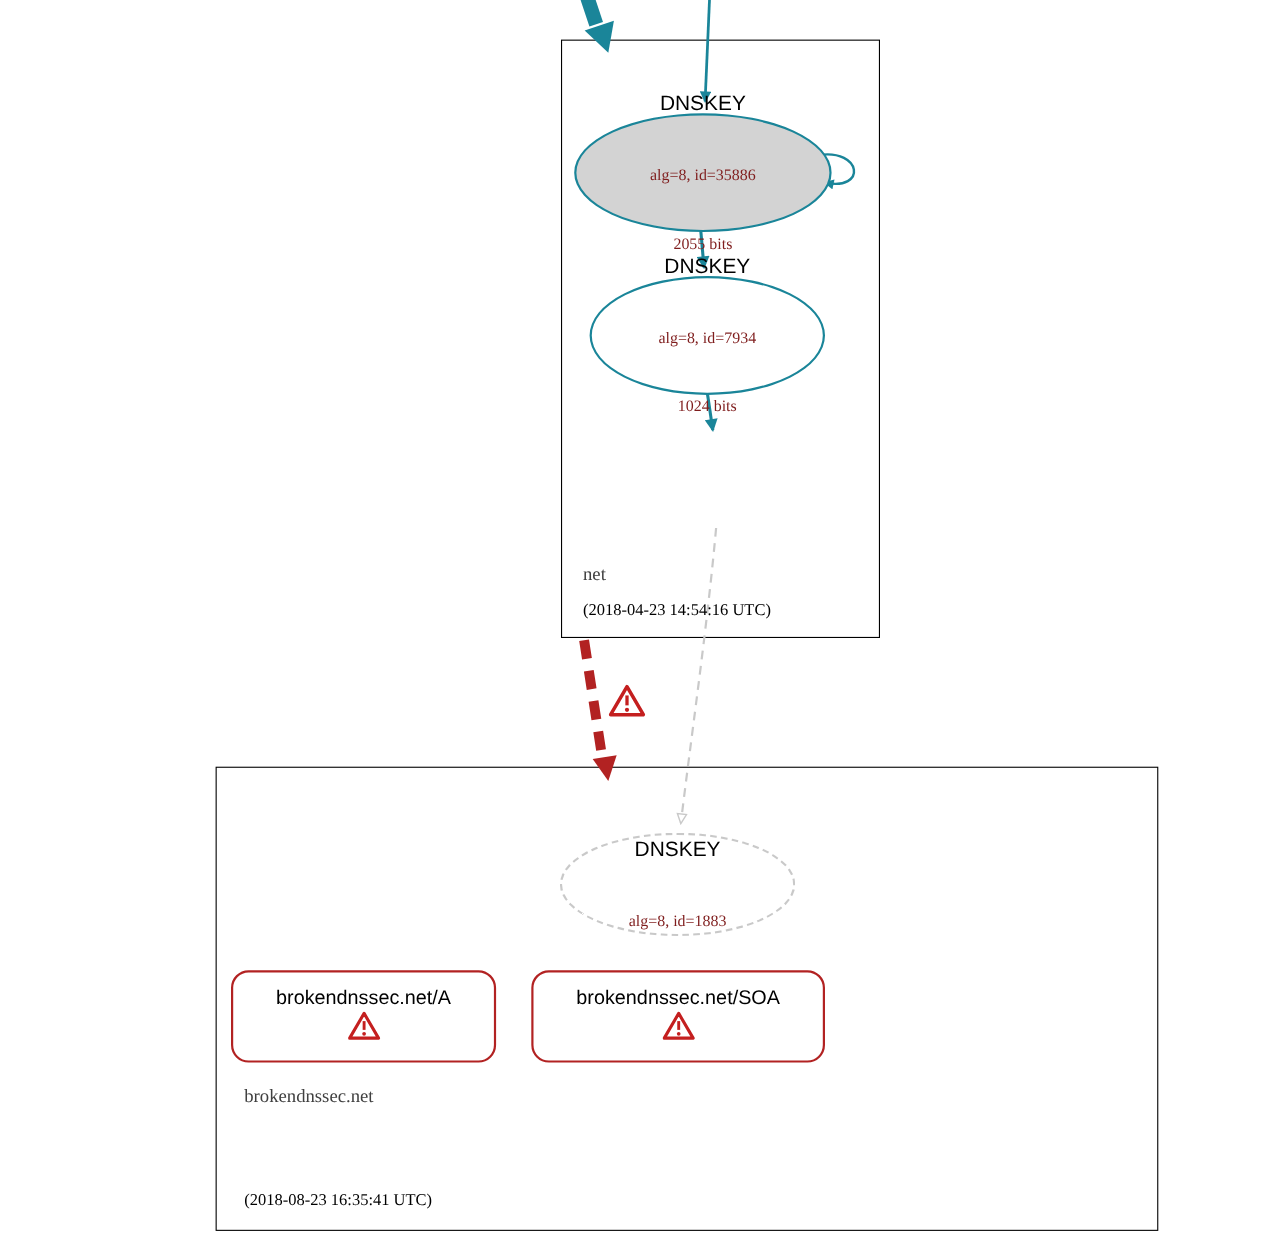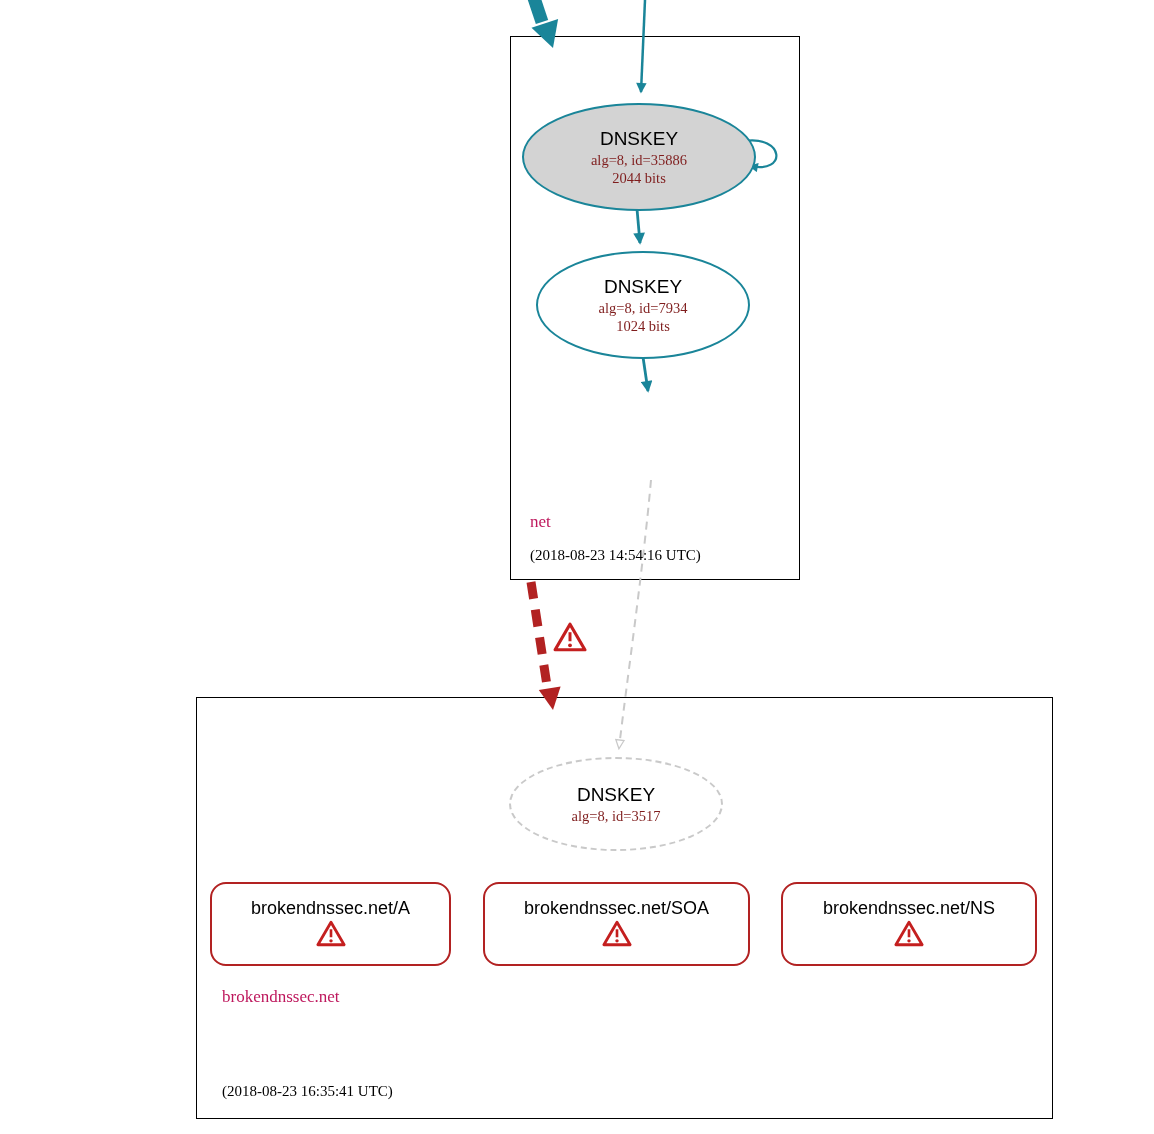--- a/index.html
+++ b/index.html
@@ -19,32 +19,32 @@
   .edge-teal{stroke:var(--teal);fill:none;}
   .edge-gray{stroke:var(--dashgray);fill:none;}
   .edge-red{stroke:var(--red);fill:none;}
   .ah-teal{fill:var(--teal);stroke:none;}
   .ah-gray{fill:#fff;stroke:var(--dashgray);}
   .ah-red{fill:var(--red);stroke:none;}
   .node{
     position:absolute;display:flex;flex-direction:column;align-items:center;
     justify-content:center;text-align:center;background:#fff;line-height:1.25;
   }
-  .ellipse{border-radius:50%;border:2.5px solid var(--teal);}
+  .ellipse{border-radius:50%;border:2.5px solid var(--teal);gap:44px;}
   .ellipse.filled{background:var(--grayfill);}
   .ellipse.ghost{border:2px dashed var(--dashgray);background:#fff;}
   .node-title{font-family:"Liberation Sans", sans-serif;font-size:19px;color:#000;}
   .node-sub{font-size:14.5px;color:#7f1d1d;}
   .rrset{
     position:absolute;display:flex;flex-direction:column;align-items:center;
     justify-content:center;gap:1px;border:2.5px solid var(--red);
     border-radius:16px;background:#fff;
   }
   .rrset-label{font-family:"Liberation Sans", sans-serif;font-size:18px;color:#000;}
-  .zone-label{position:absolute;font-size:17px;color:#be185d;text-align:center;}
+  .zone-label{position:absolute;font-size:17px;color:#404040;text-align:center;}
   .zone-ts{position:absolute;font-size:15px;color:#000;}
   .warn-icon{display:inline-block;color:var(--warn);}
   .warn-float{position:absolute;}
 </style>
 </head>
 <body>
 
 <div class="canvas">
 
   <div class="zone-box" style="left:510px;top:36px;width:288px;height:542px;"></div>
@@ -81,36 +81,36 @@
     <svg width="34" height="30" viewBox="0 0 32 28">
       <path d="M16 2 L30 26 L2 26 Z" fill="#fff" stroke="currentColor" stroke-width="3" stroke-linejoin="round"></path>
       <rect x="14.6" y="9.5" width="2.8" height="8.5" fill="currentColor"></rect>
       <circle cx="16" cy="21.8" r="1.8" fill="currentColor"></circle>
     </svg>
   </span>
 
   <div class="node ellipse filled" style="left:522px;top:103px;width:230px;height:104px;">
     <div class="node-title">DNSKEY</div>
     <div class="node-sub">alg=8, id=35886</div>
-    <div class="node-sub">2044 bits</div>
+    <div class="node-sub">2055 bits</div>
   </div>
 
   <div class="node ellipse" style="left:536px;top:251px;width:210px;height:104px;">
     <div class="node-title">DNSKEY</div>
     <div class="node-sub">alg=8, id=7934</div>
     <div class="node-sub">1024 bits</div>
   </div>
 
 
   <div class="zone-label" style="left:530px;top:512px;">net</div>
-  <div class="zone-ts" style="left:530px;top:547px;">(2018-08-23 14:54:16 UTC)</div>
+  <div class="zone-ts" style="left:530px;top:547px;">(2018-04-23 14:54:16 UTC)</div>
 
   <div class="node ellipse ghost" style="left:509px;top:757px;width:210px;height:90px;">
     <div class="node-title">DNSKEY</div>
-    <div class="node-sub">alg=8, id=3517</div>
+    <div class="node-sub">alg=8, id=1883</div>
   </div>
 
   <div class="rrset" style="left:210px;top:882px;width:237px;height:80px;">
     <div class="rrset-label">brokendnssec.net/A</div>
     <span class="warn-icon">
       <svg width="30" height="27" viewBox="0 0 32 28">
         <path d="M16 2 L30 26 L2 26 Z" fill="#fff" stroke="currentColor" stroke-width="3" stroke-linejoin="round"></path>
         <rect x="14.6" y="9.5" width="2.8" height="8.5" fill="currentColor"></rect>
         <circle cx="16" cy="21.8" r="1.8" fill="currentColor"></circle>
       </svg>
@@ -121,27 +121,17 @@
     <div class="rrset-label">brokendnssec.net/SOA</div>
     <span class="warn-icon">
       <svg width="30" height="27" viewBox="0 0 32 28">
         <path d="M16 2 L30 26 L2 26 Z" fill="#fff" stroke="currentColor" stroke-width="3" stroke-linejoin="round"></path>
         <rect x="14.6" y="9.5" width="2.8" height="8.5" fill="currentColor"></rect>
         <circle cx="16" cy="21.8" r="1.8" fill="currentColor"></circle>
       </svg>
     </span>
   </div>
 
-  <div class="rrset" style="left:781px;top:882px;width:252px;height:80px;">
-    <div class="rrset-label">brokendnssec.net/NS</div>
-    <span class="warn-icon">
-      <svg width="30" height="27" viewBox="0 0 32 28">
-        <path d="M16 2 L30 26 L2 26 Z" fill="#fff" stroke="currentColor" stroke-width="3" stroke-linejoin="round"></path>
-        <rect x="14.6" y="9.5" width="2.8" height="8.5" fill="currentColor"></rect>
-        <circle cx="16" cy="21.8" r="1.8" fill="currentColor"></circle>
-      </svg>
-    </span>
-  </div>
 
   <div class="zone-label" style="left:222px;top:987px;">brokendnssec.net</div>
   <div class="zone-ts" style="left:222px;top:1083px;text-align:right;">(2018-08-23 16:35:41 UTC)</div>
 
 </div>
 
 </body></html>

